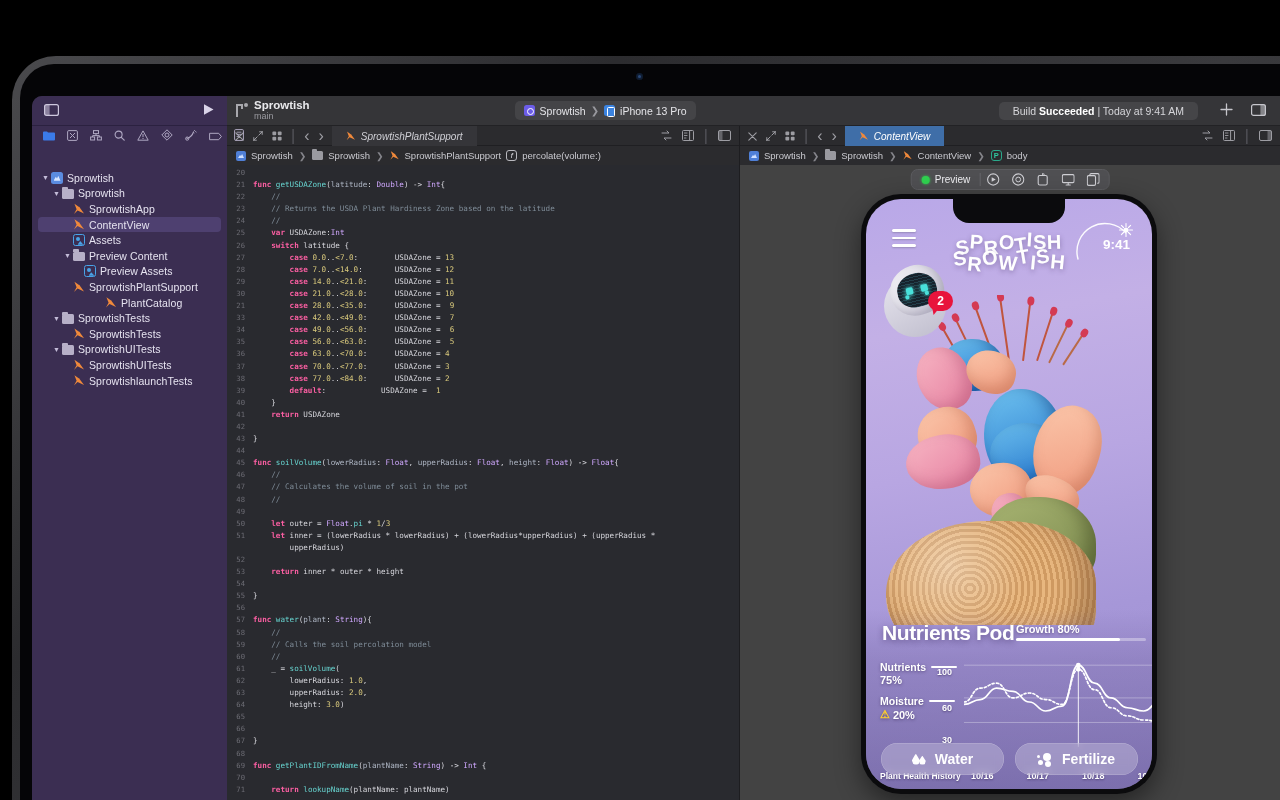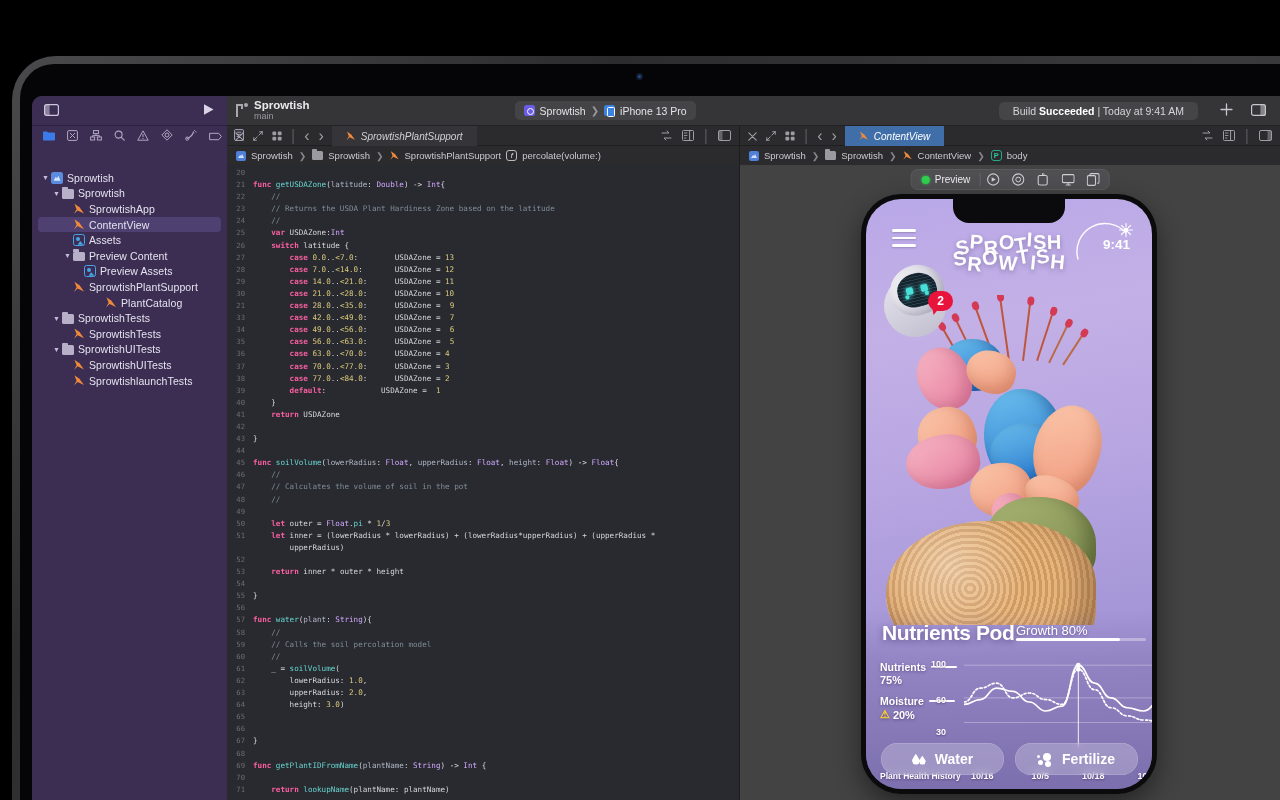--- a/index.html
+++ b/index.html
@@ -292,38 +292,38 @@
     box-shadow: inset -8px -6px 16px rgba(10,50,110,.5);
   }
   .stamen { position:absolute; width:2px; background:#c0553e; border-radius:2px; transform-origin:bottom center;}
   .stamen::after{content:"";position:absolute;top:-5px;left:-2.5px;width:7px;height:9px;border-radius:50%;background:#d43a53;}
 
   
   .stats { position:absolute; left:0; bottom:0; width:100%; height:180px; z-index:7;
     background:linear-gradient(180deg, rgba(120,105,165,0) 0%, rgba(108,95,155,.30) 28%, rgba(96,85,145,.55) 100%);}
   .pod-title { position:absolute; left:16px; top:12px; color:#fff; font-size:21px; font-weight:700; letter-spacing:-.4px;
     text-shadow:0 2px 6px rgba(40,25,70,.45); }
-  .growth-lbl { position:absolute; left:150px; top:14px; color:#fff; font-size:13px; font-weight:400;
+  .growth-lbl { position:absolute; left:150px; top:14px; color:#fff; font-size:11px; font-weight:700;
     text-shadow:0 1px 3px rgba(40,25,70,.5);}
   .growth-track { position:absolute; left:150px; top:29px; width:130px; height:3px; border-radius:2px; background:rgba(255,255,255,.35);}
   .growth-fill { position:absolute; left:0; top:0; height:3px; border-radius:2px; background:#fff;}
 
   .legend { position:absolute; left:14px; top:52px; color:#fff; text-shadow:0 1px 3px rgba(40,25,70,.5); }
   .lg-row { display:flex; align-items:center; gap:5px; font-size:10.5px; font-weight:600;}
   .lg-val { font-size:11px; font-weight:700; margin-top:1px; display:flex; align-items:center; gap:3px;}
   .ln-dot { width:26px; height:2px; background:#fff; border-radius:2px;
     background-image: radial-gradient(circle, #fff 50%, transparent 52%);
     background-size:5px 2px; background-repeat:repeat-x; }
   .ln-solid { width:26px; height:2px; background:#fff; border-radius:2px;}
   .warn { color:#ffd12e; font-size:11px; }
 
   .chartbox { position:absolute; left:72px; top:48px; width:222px; height:98px; }
   .ylabels { position:absolute; left:0; top:0; width:22px; height:100%; color:#fff; font-size:9px;
     font-weight:600; text-shadow:0 1px 2px rgba(40,25,70,.5);}
-  .ylabels div{ position:absolute; right:14px; }
+  .ylabels div{ position:absolute; right:8px;margin-top:8px; }
   .xlabels { position:absolute; left:72px; bottom:8px; width:222px; display:flex; color:#fff;
     font-size:9px; font-weight:600; text-shadow:0 1px 2px rgba(40,25,70,.5); }
   .xlabels span{ flex:1; text-align:right; }
   .hist-lbl { position:absolute; left:14px; bottom:8px; color:#fff; font-size:8.5px; font-weight:600;
     text-shadow:0 1px 2px rgba(40,25,70,.5);}
 
   .actions { position:absolute; left:0; bottom:14px; width:100%; display:flex; gap:11px; justify-content:center; z-index:9;}
   .act-btn {
     display:flex; align-items:center; justify-content:center; gap:8px;
     width:123px; height:32px; border-radius:17px;
@@ -1033,21 +1033,21 @@
                   <line x1="0" x2="196" y1="8.181818181818187" y2="8.181818181818187" stroke="rgba(255,255,255,.45)" stroke-width="0.7"></line>
                   <path d="M0,45 C8.166666666666666,45 8.166666666666666,31.090909090909093 16.333333333333332,31.090909090909093 C24.5,31.090909090909093 24.5,26.18181818181818 32.666666666666664,26.18181818181818 C40.83333333333333,26.18181818181818 40.83333333333333,40.909090909090914 49,40.909090909090914 C57.166666666666664,40.909090909090914 57.166666666666664,36 65.33333333333333,36 C73.5,36 73.5,42.54545454545455 81.66666666666666,42.54545454545455 C89.83333333333333,42.54545454545455 89.83333333333333,47.45454545454545 98,47.45454545454545 C106.16666666666666,47.45454545454545 106.16666666666666,12.272727272727266 114.33333333333333,12.272727272727266 C122.5,12.272727272727266 122.5,32.72727272727273 130.66666666666666,32.72727272727273 C138.83333333333331,32.72727272727273 138.83333333333331,50.72727272727273 147,50.72727272727273 C155.16666666666666,50.72727272727273 155.16666666666666,58.90909090909091 163.33333333333331,58.90909090909091 C171.5,58.90909090909091 171.5,63 179.66666666666666,63 C187.83333333333331,63 187.83333333333331,64.63636363636364 196,64.63636363636364" fill="none" stroke="#ffffff" stroke-width="1.7" stroke-linecap="round" stroke-dasharray="2.2 2.2"></path>
                   <path d="M0,47.45454545454545 C8.166666666666666,47.45454545454545 8.166666666666666,42.54545454545455 16.333333333333332,42.54545454545455 C24.5,42.54545454545455 24.5,31.090909090909093 32.666666666666664,31.090909090909093 C40.83333333333333,31.090909090909093 40.83333333333333,34.36363636363637 49,34.36363636363637 C57.166666666666664,34.36363636363637 57.166666666666664,45 65.33333333333333,45 C73.5,45 73.5,54 81.66666666666666,54 C89.83333333333333,54 89.83333333333333,49.09090909090909 98,49.09090909090909 C106.16666666666666,49.09090909090909 106.16666666666666,8.181818181818187 114.33333333333333,8.181818181818187 C122.5,8.181818181818187 122.5,26.18181818181818 130.66666666666666,26.18181818181818 C138.83333333333331,26.18181818181818 138.83333333333331,40.909090909090914 147,40.909090909090914 C155.16666666666666,40.909090909090914 155.16666666666666,50.72727272727273 163.33333333333331,50.72727272727273 C171.5,50.72727272727273 171.5,54 179.66666666666666,54 C187.83333333333331,54 187.83333333333331,44.18181818181819 196,44.18181818181819" fill="none" stroke="#ffffff" stroke-width="1.7" stroke-linecap="round"></path>
                   <line x1="114.33333333333333" x2="114.33333333333333" y1="8.181818181818187" y2="96" stroke="#fff" stroke-width="0.9"></line>
                   <circle cx="114.33333333333333" cy="8.181818181818187" r="2.4" fill="#fff"></circle>
                   <circle cx="114.33333333333333" cy="12.272727272727266" r="2.4" fill="#fff"></circle>
                 </svg>
             </div>
             <div class="xlabels" id="xlabels">
                 <span>10/16</span>
-                <span>10/5</span>
+                <span>10/17</span>
                 <span>10/18</span>
                 <span>10/19</span>
               </div>
             <div class="hist-lbl">Plant Health History</div>
           </div>
 
           <div class="actions">
             <div class="act-btn">
               <span class="drop-ic">
                   <i></i>

